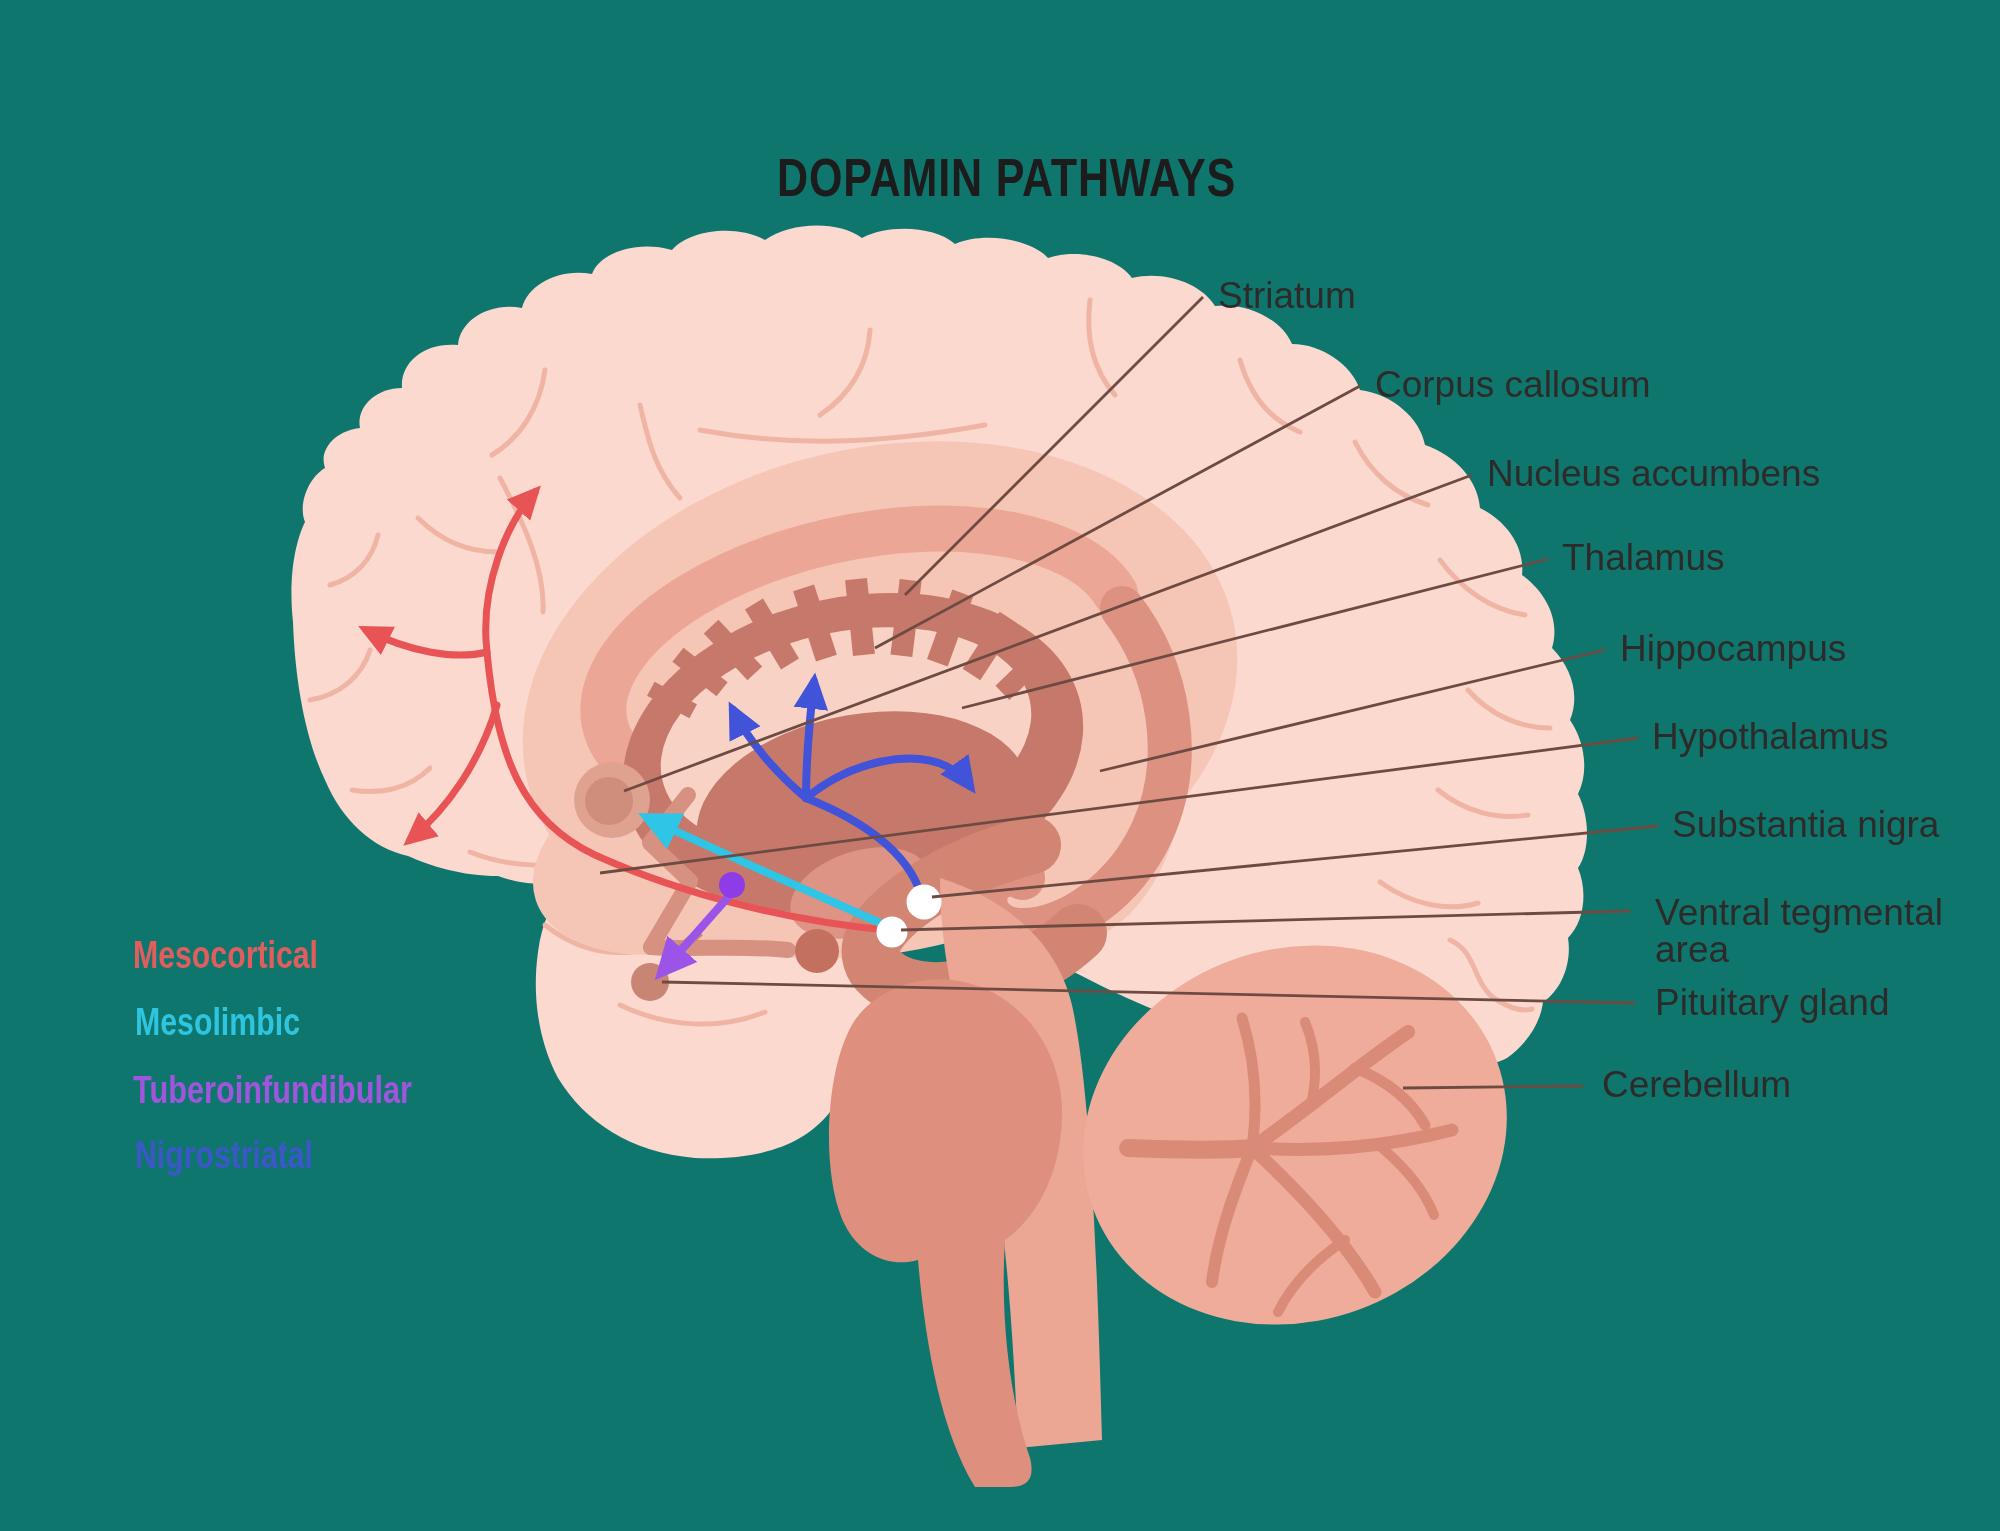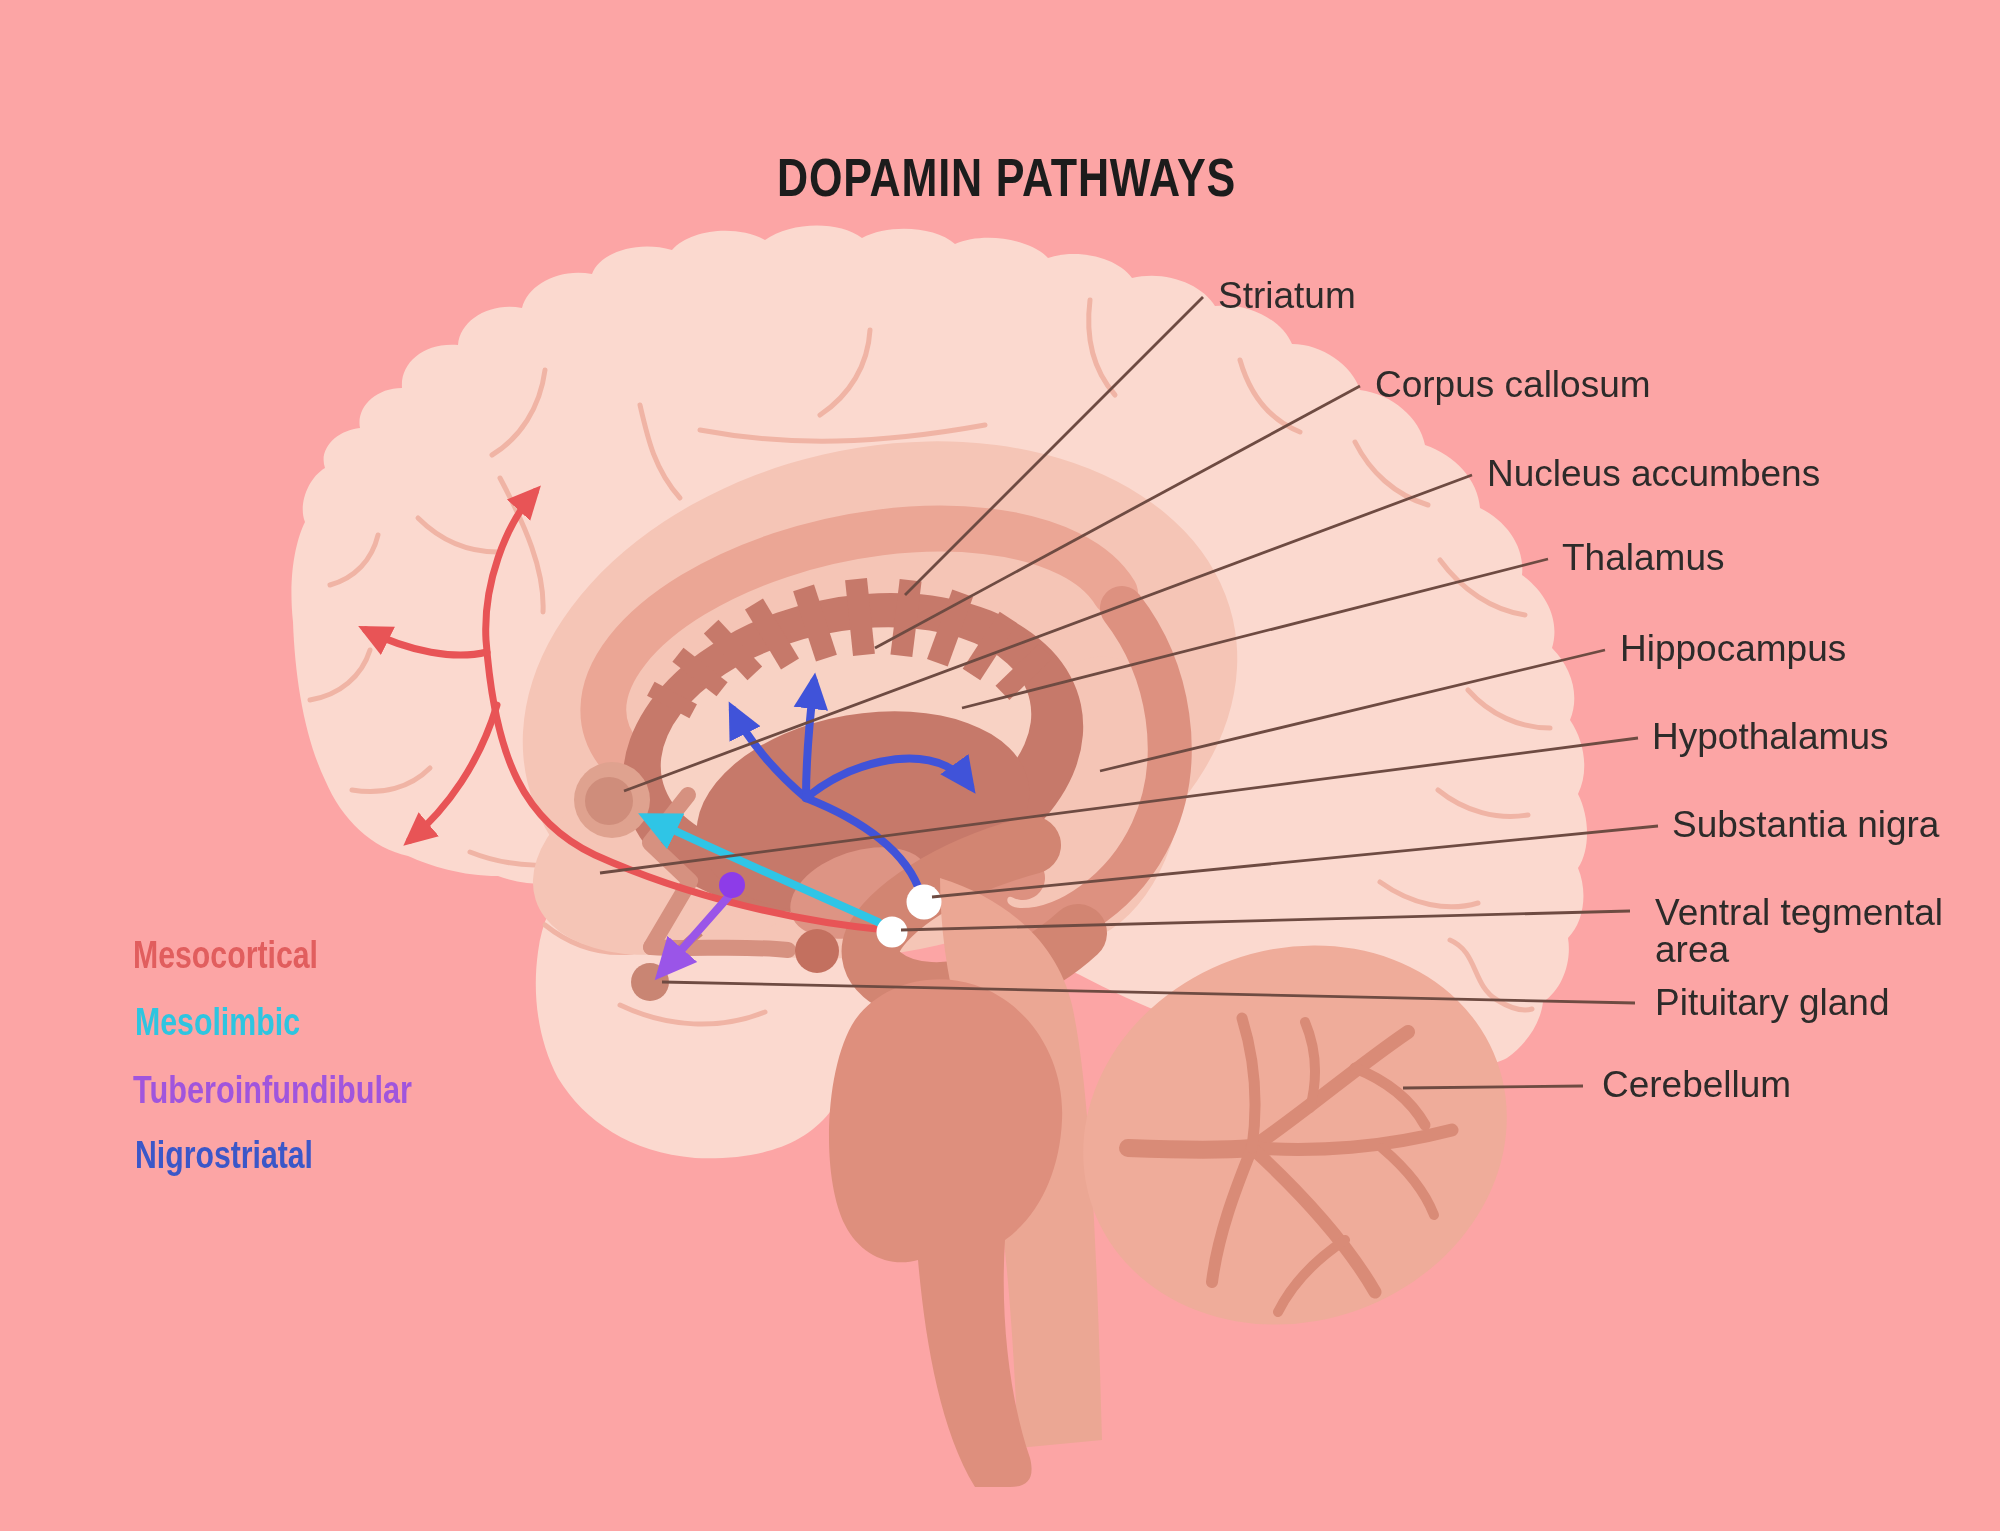--- a/index.html
+++ b/index.html
@@ -1,16 +1,16 @@
 <!DOCTYPE html>
 <html><head>
 <meta charset="utf-8">
 <style>
   html,body{margin:0;padding:0;background:#ffffff;}
-  .canvas{position:relative;width:2000px;height:1531px;background:#fca5a5;overflow:hidden;}
+  .canvas{position:relative;width:2000px;height:1531px;background:#0f766e;overflow:hidden;}
   svg{position:absolute;left:0;top:0;}
   svg text{font-family:"Liberation Sans","DejaVu Sans",sans-serif;}
   .anat-label{font-size:37px;}
   .legend-label{font-size:38px;font-weight:700;}
   .title-text{font-size:54px;font-weight:700;letter-spacing:1px;}
   .leader{stroke-width:2.8px;fill:none;}
   .fold{fill:none;stroke:#f0b4a5;stroke-width:5px;stroke-linecap:round;}
   .branch{fill:none;stroke:#d98b77;stroke-linecap:round;}
 </style>
 </head>

